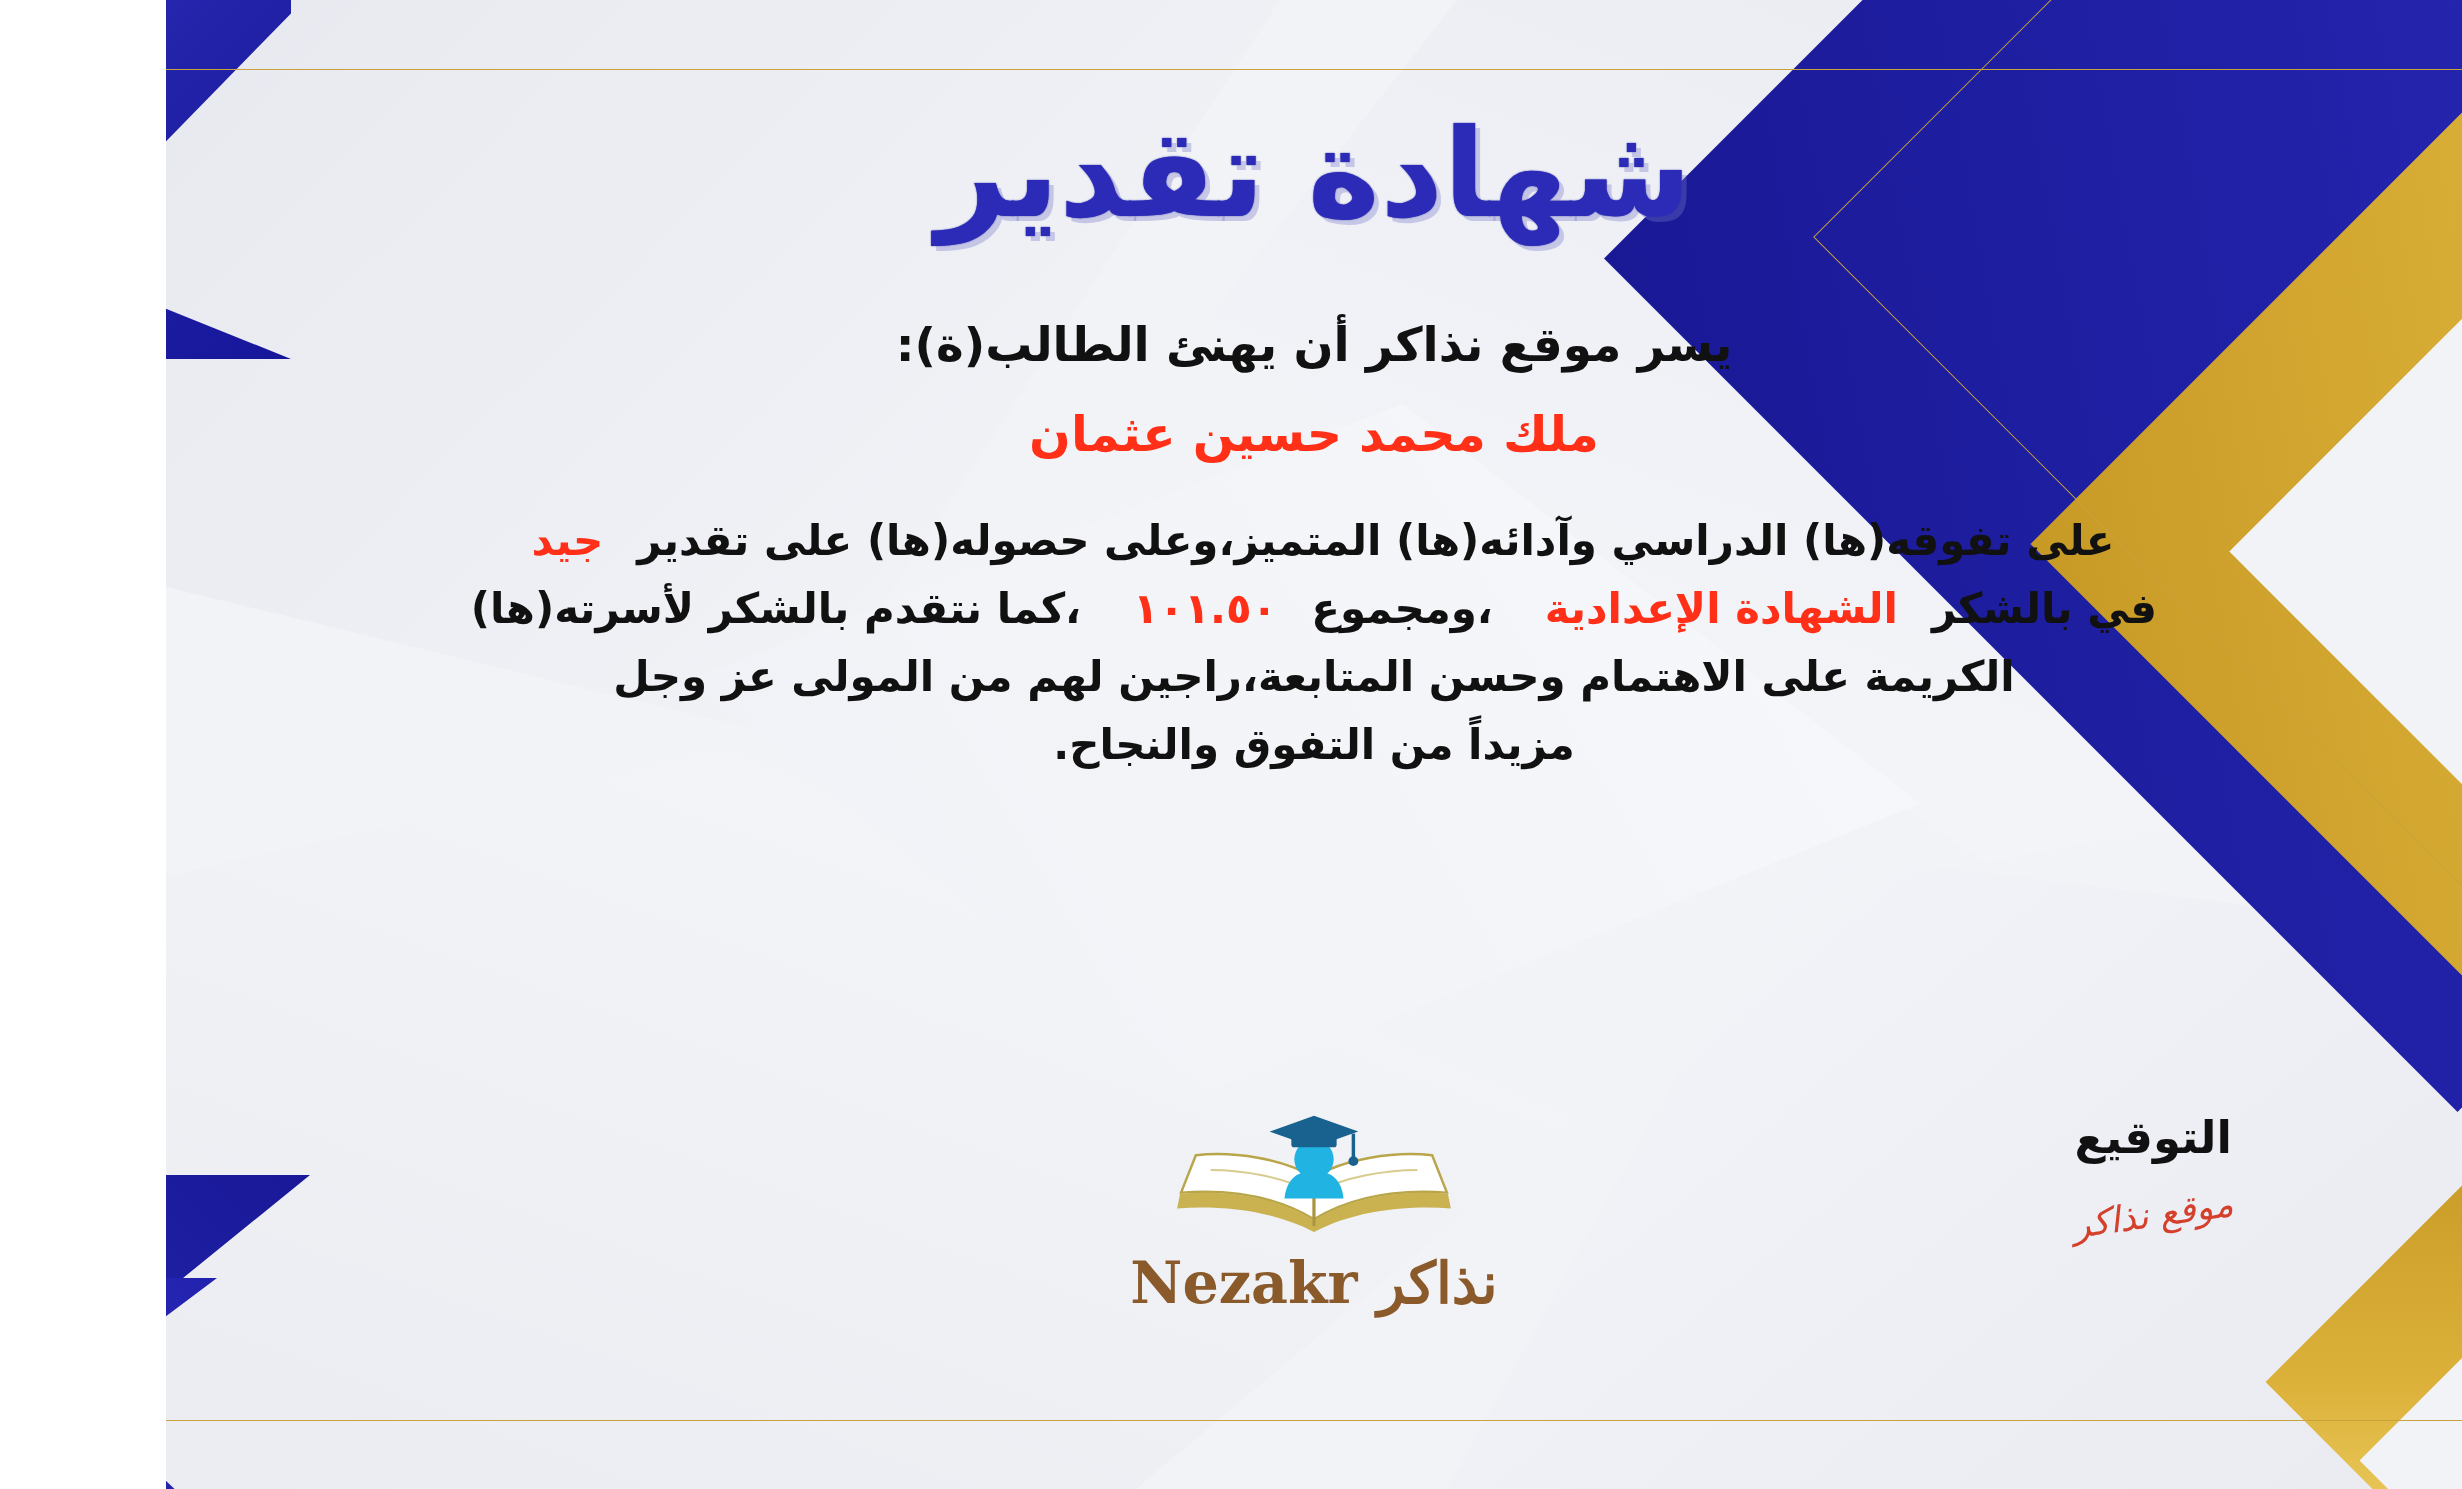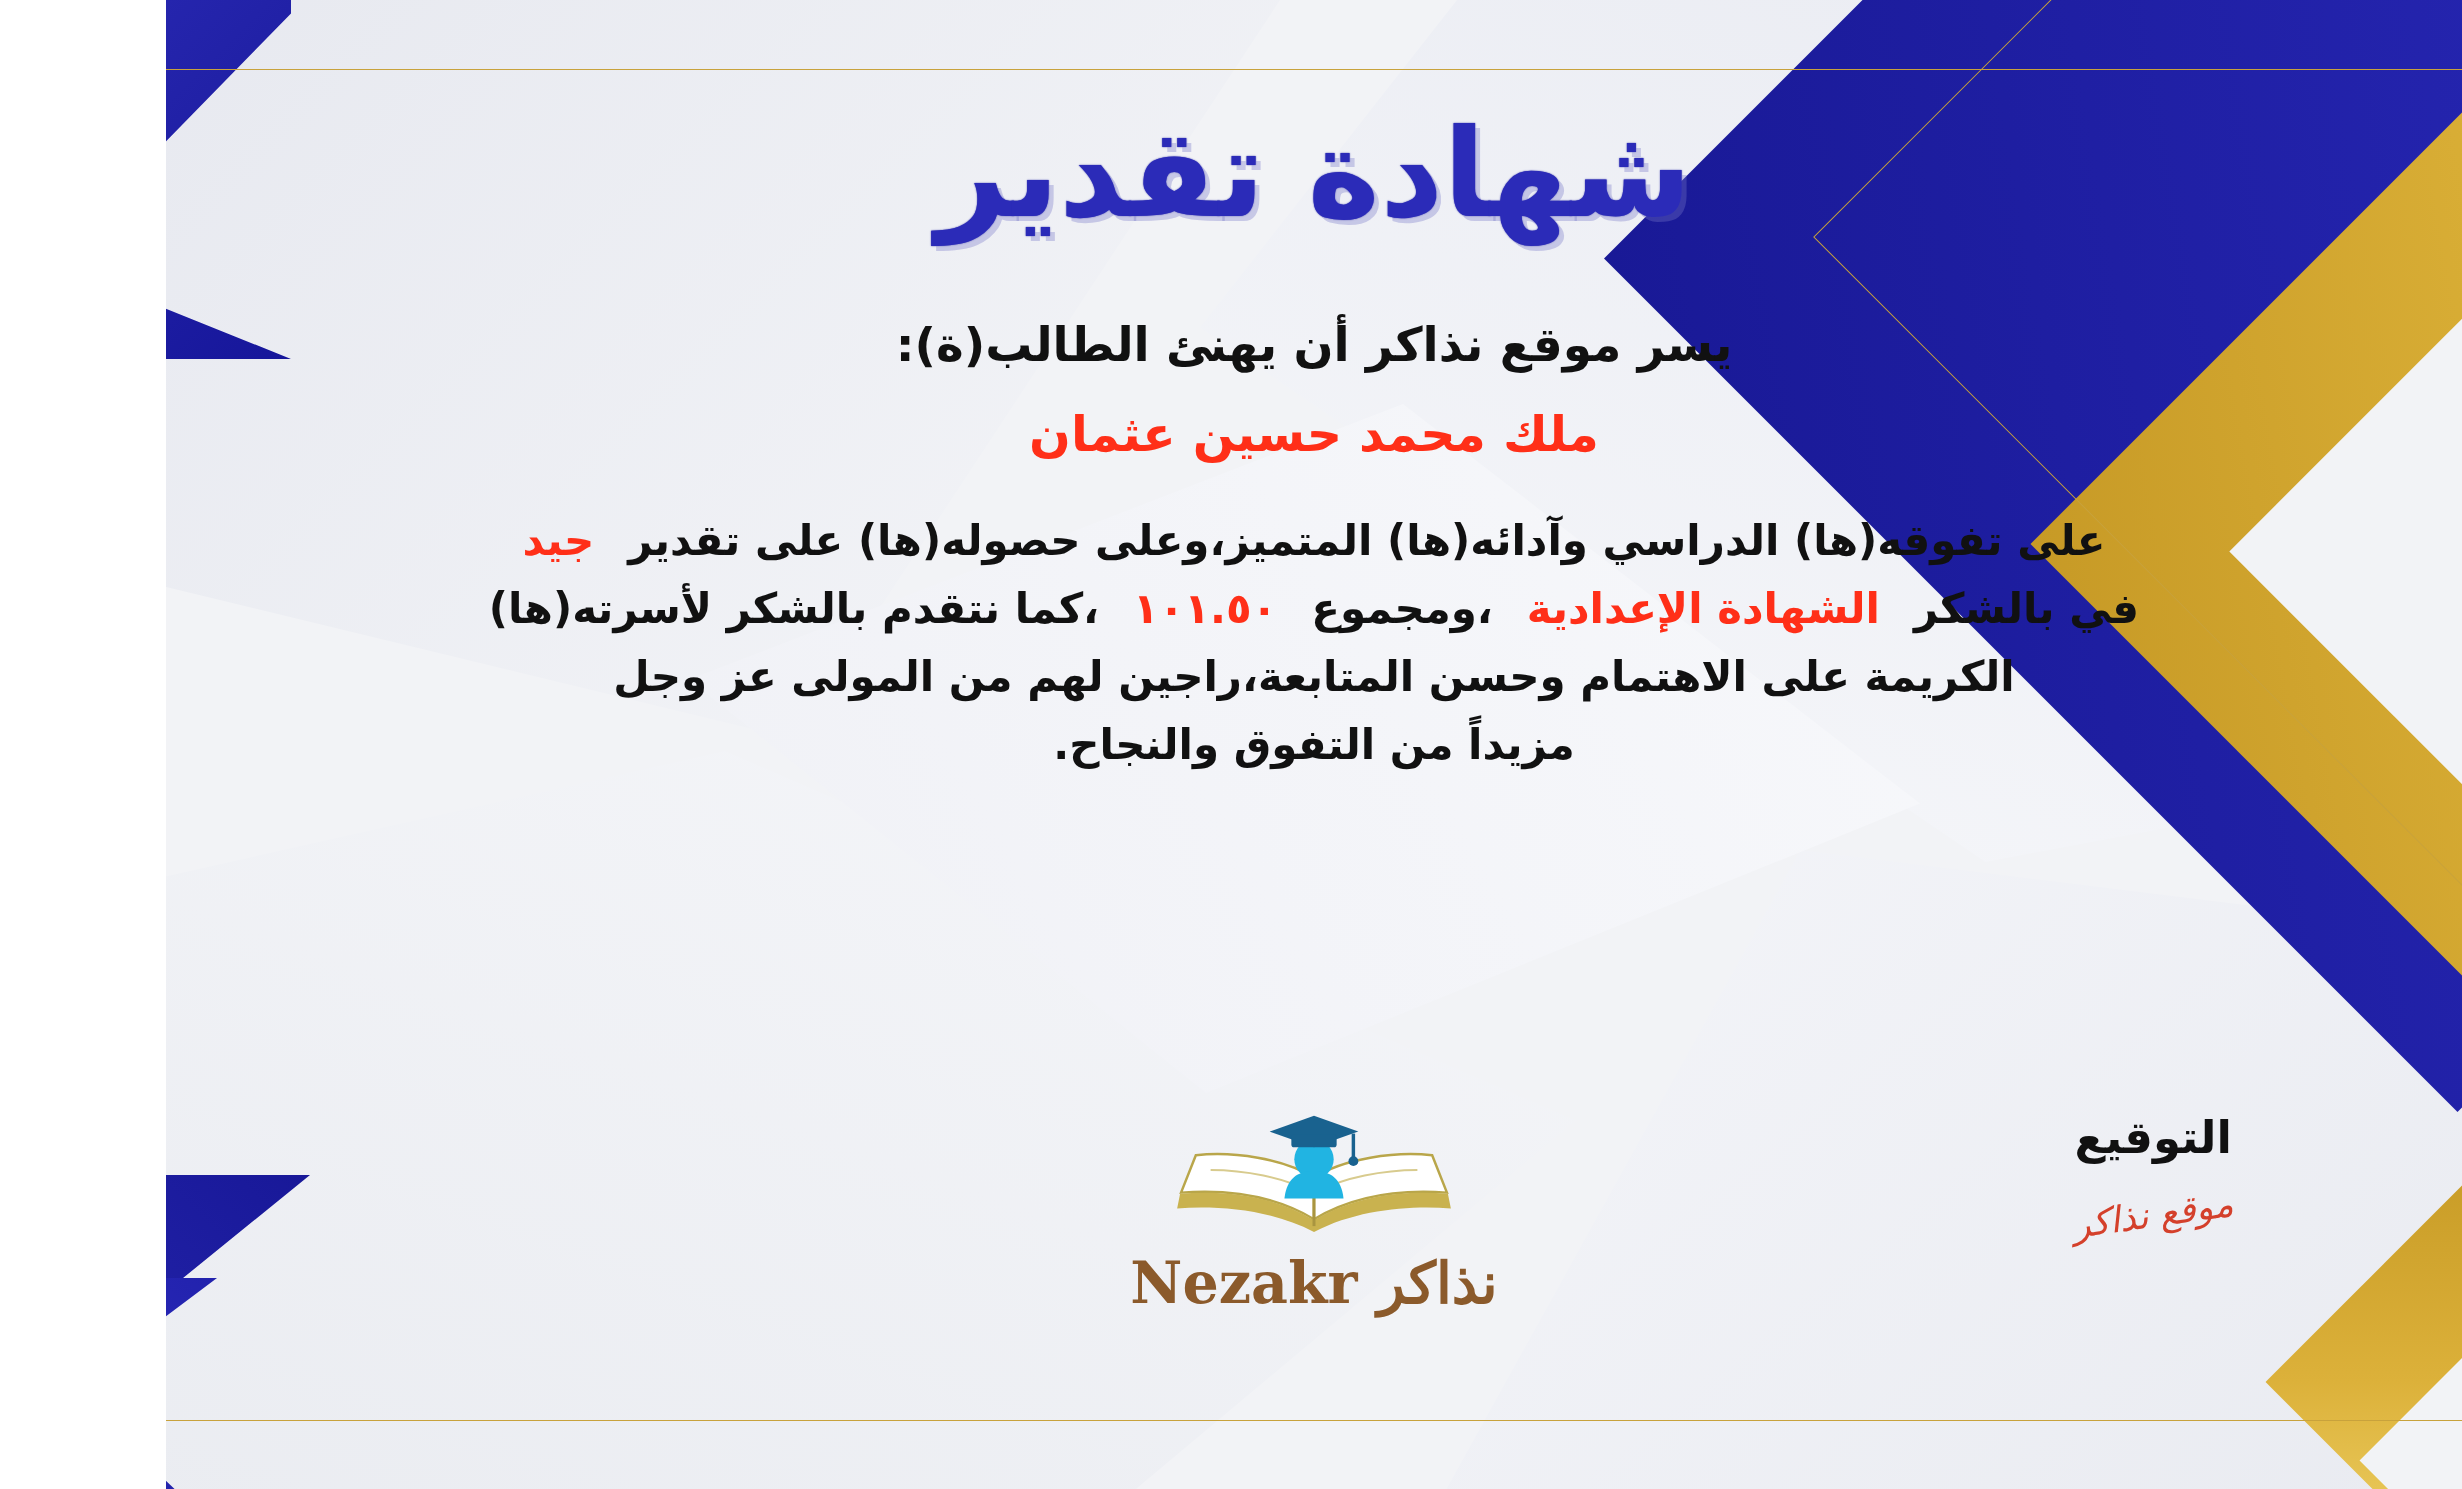--- a/index.html
+++ b/index.html
@@ -173,21 +173,21 @@
   .body-text {
     margin-top: 44px;
     width: 100%;
     font-size: 42px;
     line-height: 1.62;
     color: #111;
     font-weight: 600;
     direction: rtl;
     text-align: center;
   }
-  .body-text .hl { color: #ff2f18; font-weight: 700; }
+  .body-text .hl { color: #ff2f18; font-weight: 700; margin-left: 18px; }
   .body-text .ln { display: block; }
   .body-text .sp { display: inline-block; width: 34px; }
 
   
   .footer {
     position: absolute;
     bottom: 113px;
     left: 0; right: 0;
     height: 266px;
   }

